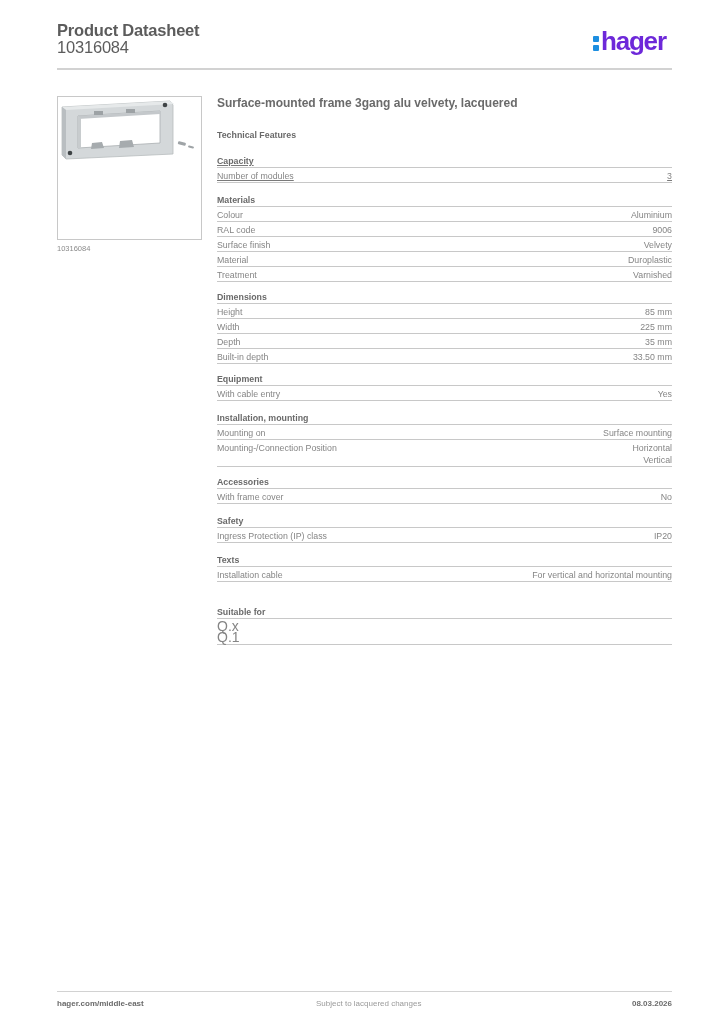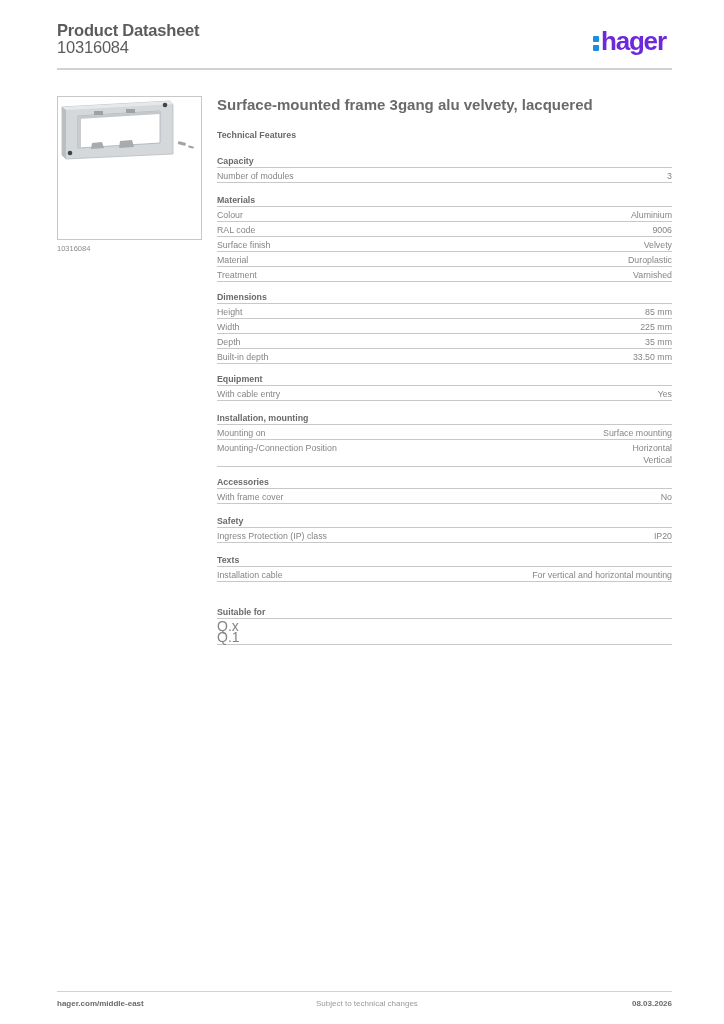--- a/index.html
+++ b/index.html
@@ -32,21 +32,21 @@
       position: absolute; left: 57px; top: 68px; width: 615px; height: 2px; background: #d2d2d2;
     }
     .image-box {
       position: absolute; left: 57px; top: 96px; width: 143px; height: 142px;
       border: 1px solid #c8c8c8; background: #fff;
     }
     .image-caption {
       position: absolute; left: 57px; top: 244px; font-size: 7.5px; color: #8a8a8a;
     }
     .content { position: absolute; left: 217px; top: 96px; width: 455px; }
-    .product-desc { position: absolute; left: 0; top: 0; font-size: 15px; font-weight: bold; color: #6a6a6a; }
+    .product-desc { position: absolute; left: 0; top: 0; font-size: 12px; font-weight: bold; color: #6a6a6a; }
     .tech-title { position: absolute; left: 0; top: 34px; font-size: 8.8px; font-weight: bold; color: #6a6a6a; }
     .section { position: absolute; left: 0; width: 455px; }
     .section-title {
       font-size: 8.8px; font-weight: bold; color: #6a6a6a; height: 12px; line-height: 12px;
       border-bottom: 1px solid #c8c8c8;
     }
     .row {
       display: flex; justify-content: space-between; align-items: flex-start;
       font-size: 8.8px; color: #858585; line-height: 12px; padding-top: 1.5px; padding-bottom: 0.5px;
       border-bottom: 1px solid #c8c8c8;
@@ -93,21 +93,21 @@
     <rect x="120" y="45" width="8" height="3" rx="1" fill="#9fa4a7" transform="rotate(15 124 46)"></rect>
     <rect x="130" y="49" width="6" height="2" rx="1" fill="#9fa4a7" transform="rotate(15 133 50)"></rect>
   </svg>
 </div>
 <div class="image-caption">10316084</div>
 
 <div class="content">
   <div class="product-desc">Surface-mounted frame 3gang alu velvety, lacquered</div>
   <div class="tech-title">Technical Features</div>
 
-  <div class="section" style="top:59px;">
+  <div class="section" style="top:59px;text-decoration:underline;">
     <div class="section-title">Capacity</div>
     <div class="row">
       <span>Number of modules</span>
       <span class="value">3</span>
     </div>
   </div>
 
   <div class="section" style="top:98px;">
     <div class="section-title">Materials</div>
     <div class="row">
@@ -203,14 +203,14 @@
     <div class="section-title">Suitable for</div>
     <div class="plain-list">
       <div>Q.x</div>
       <div>Q.1</div>
     </div>
   </div>
 </div>
 
 <div class="footer-rule"></div>
 <div class="footer-left">hager.com/middle-east</div>
-<div class="footer-center">Subject to technical changes</div>
+<div class="footer-center">Subject to lacquered changes</div>
 <div class="footer-right">08.03.2026</div>
 
 </body></html>

